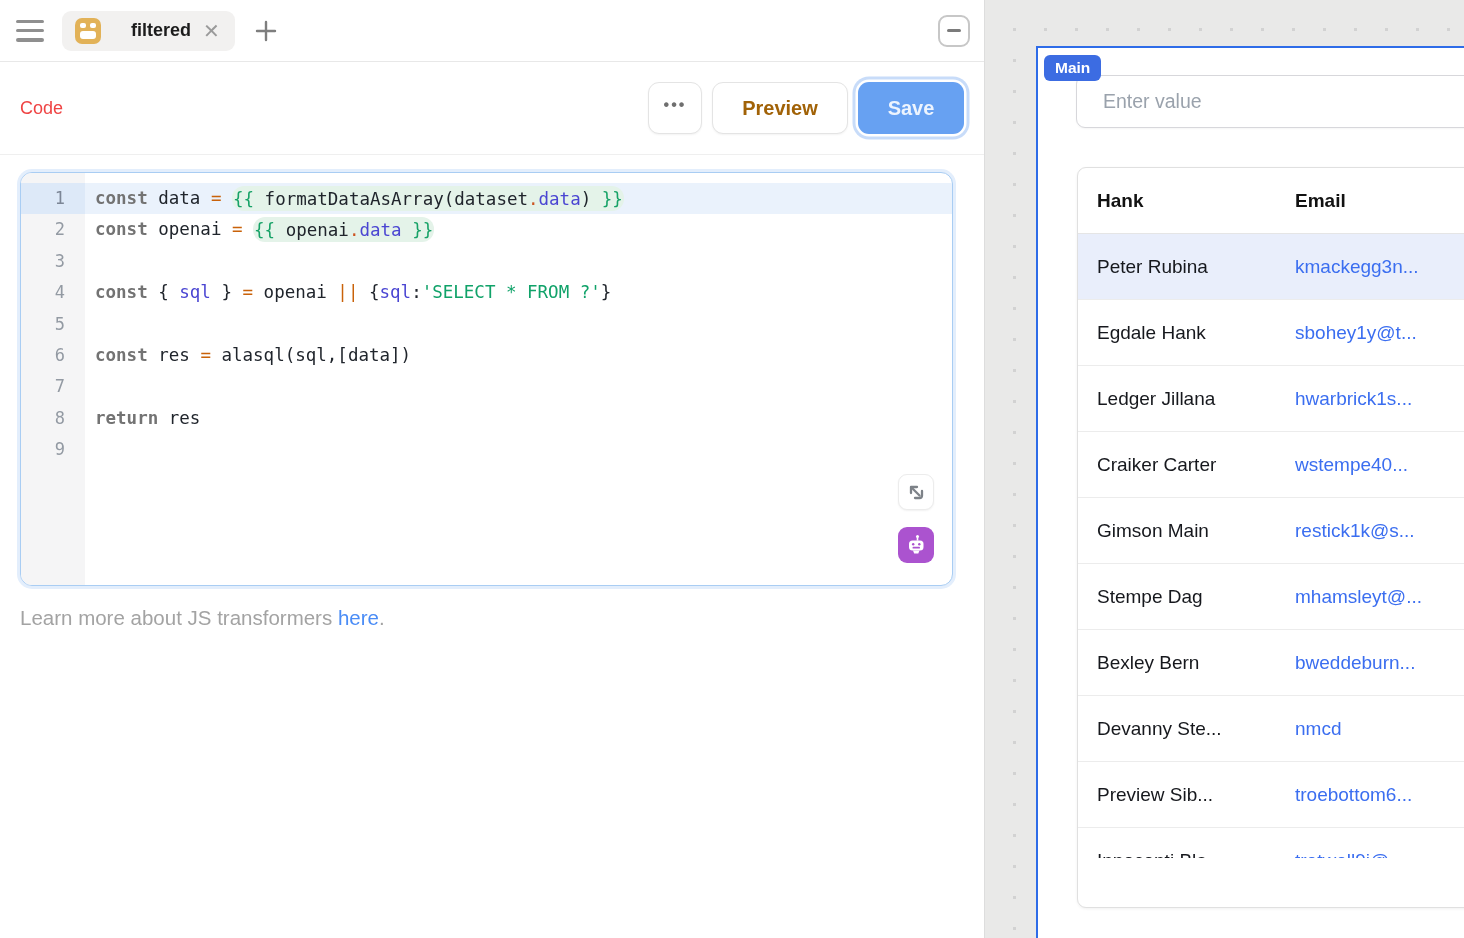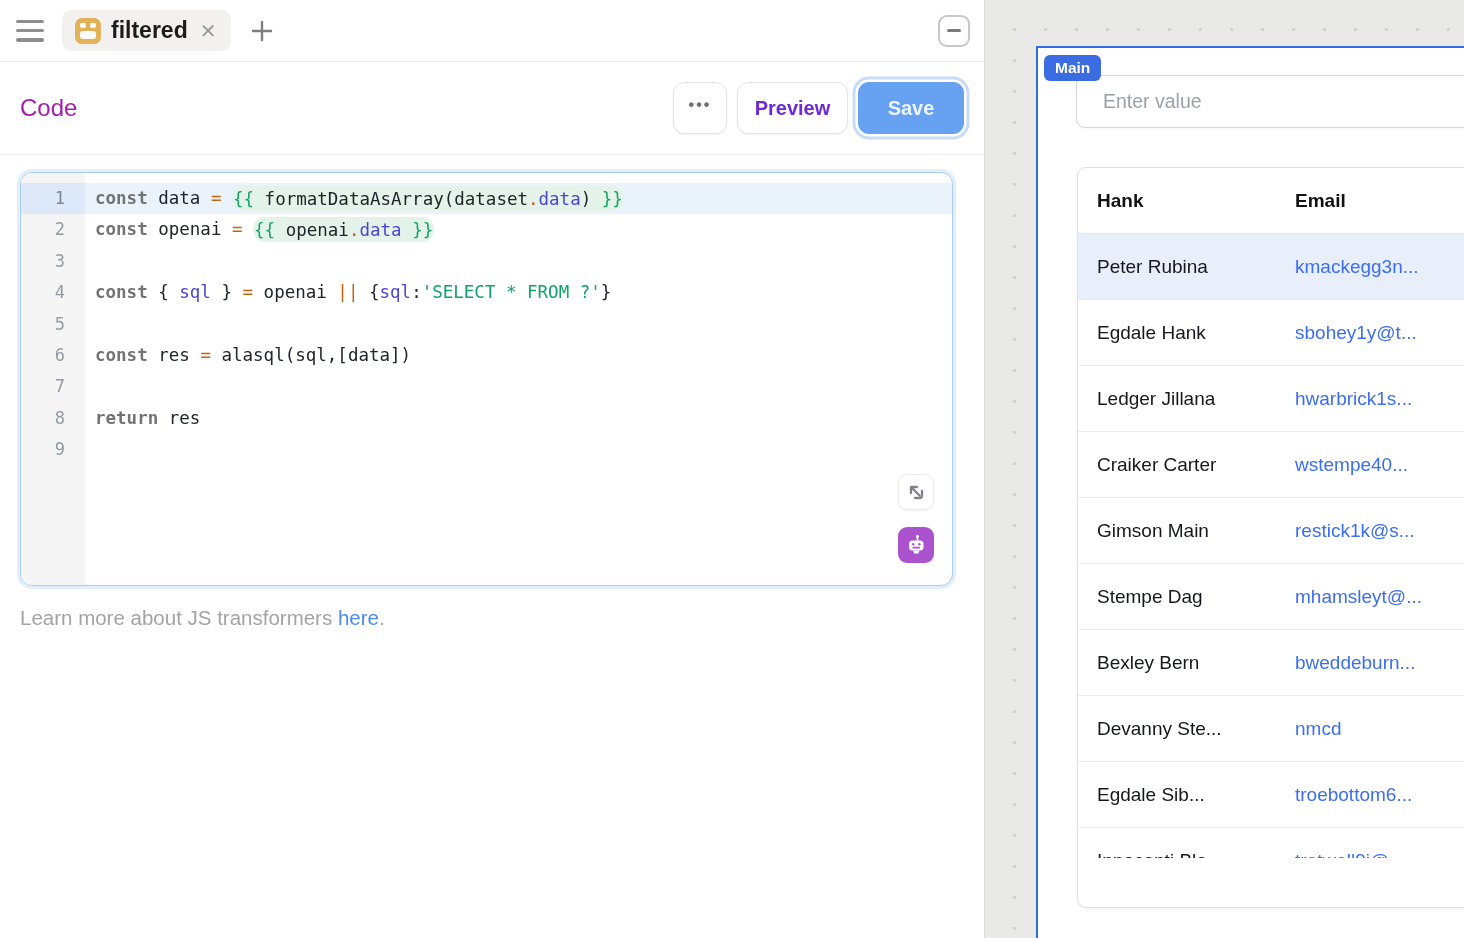--- a/index.html
+++ b/index.html
@@ -14,32 +14,32 @@
   .tab-bar { height:62px; display:flex; align-items:center; padding:0 14px; border-bottom:1px solid #e8e8e8; }
   .hamburger { width:28px; height:22px; display:flex; flex-direction:column; justify-content:space-between; cursor:pointer; margin-left:2px; }
   .hamburger span { display:block; height:3.2px; border-radius:2px; background:#8f8f8f; }
 
   .tab { display:flex; align-items:center; gap:10px; background:#f2f1f0; border-radius:9px; padding:7px 13px; margin-left:18px; cursor:pointer; }
   .transformer-icon { width:26px; height:26px; background:#e2b258; border-radius:7px; position:relative; flex:0 0 auto; }
   .transformer-icon i { position:absolute; background:#fff; border-radius:2px; }
   .transformer-icon .e1 { width:6px; height:5px; left:5px; top:5px; }
   .transformer-icon .e2 { width:6px; height:5px; left:15px; top:5px; }
   .transformer-icon .m  { width:16px; height:8px; left:5px; top:13px; border-radius:3px; }
-  .tab-title { font-size:23px; font-weight:700; color:#1c1c1c; }
+  .tab-title { font-size:18px; font-weight:700; color:#1c1c1c;margin-left:20px; }
   .tab-close { font-size:20px; color:#9a9a9a; line-height:1; padding:0 2px; cursor:pointer; }
 
   .new-tab { margin-left:16px; cursor:pointer; display:flex; align-items:center; }
   .window-minimize { margin-left:auto; width:32px; height:32px; border:2px solid #c7c7c7; border-radius:9px; display:flex; align-items:center; justify-content:center; cursor:pointer; }
   .window-minimize i { width:14px; height:2.6px; background:#7b7b7b; border-radius:2px; }
 
   .toolbar { height:93px; display:flex; align-items:center; padding:0 20px; border-bottom:1px solid #efefef; }
-  .panel-title { font-size:24px; color:#a21caf; flex:1; }
+  .panel-title { font-size:18px; color:#ef4444; flex:1; }
   .btn { border:1px solid #e4e4e4; background:#fff; border-radius:11px; height:52px; display:flex; align-items:center; justify-content:center; cursor:pointer; box-shadow:0 1px 2px rgba(0,0,0,.05); font-family:inherit; }
   .btn-more { width:54px; margin-right:10px; letter-spacing:2px; color:#6f6f6f; font-size:16px; font-weight:700; padding-bottom:6px; }
-  .btn-preview { width:111px; font-size:20px; font-weight:700; color:#6d28d9; margin-right:10px; }
+  .btn-preview { width:136px; font-size:20px; font-weight:700; color:#a16207; margin-right:10px; }
   .btn-save { width:106px; font-size:20px; font-weight:700; color:#edf4fe; background:#67a1f2; border:none; box-shadow:0 0 0 2.5px #fff, 0 0 0 5.5px #c8dcf9; }
 
   
   .editor { position:absolute; left:20px; top:172px; width:933px; height:414px; background:#fff; border:1.5px solid #a9cdf3; border-radius:12px; box-shadow:0 0 0 3px #e3eefc; display:flex; overflow:hidden; }
   .gutter { width:64px; background:#f5f5f6; padding-top:10px; flex:0 0 auto; }
   .gutter .ln { height:31.4px; line-height:31.4px; text-align:right; padding-right:20px; font-family:"DejaVu Sans Mono", monospace; font-size:17px; color:#939aa3; }
   .gutter .ln.active { background:#dde9f8; color:#7c8696; }
   .code-area { flex:1; padding-top:10px; position:relative; }
   .code-line { height:31.4px; line-height:31.4px; padding-left:10px; white-space:pre; font-family:"DejaVu Sans Mono", monospace; font-size:17.5px; color:#20252c; }
   .code-line.active { background:#eaf2fc; }
@@ -205,21 +205,21 @@
             </div>
             <div class="trow">
               <div class="cell-name col-name">Bexley Bern</div>
               <div class="cell-email col-email">bweddeburn...</div>
             </div>
             <div class="trow">
               <div class="cell-name col-name">Devanny Ste...</div>
               <div class="cell-email col-email">nmcd</div>
             </div>
             <div class="trow">
-              <div class="cell-name col-name">Egdale Sib...</div>
+              <div class="cell-name col-name">Preview Sib...</div>
               <div class="cell-email col-email">troebottom6...</div>
             </div>
             <div class="trow">
               <div class="cell-name col-name">Innocenti Bla...</div>
               <div class="cell-email col-email">tretwell9i@...</div>
             </div>
           </div>
       </div>
     </div>
   </div>

